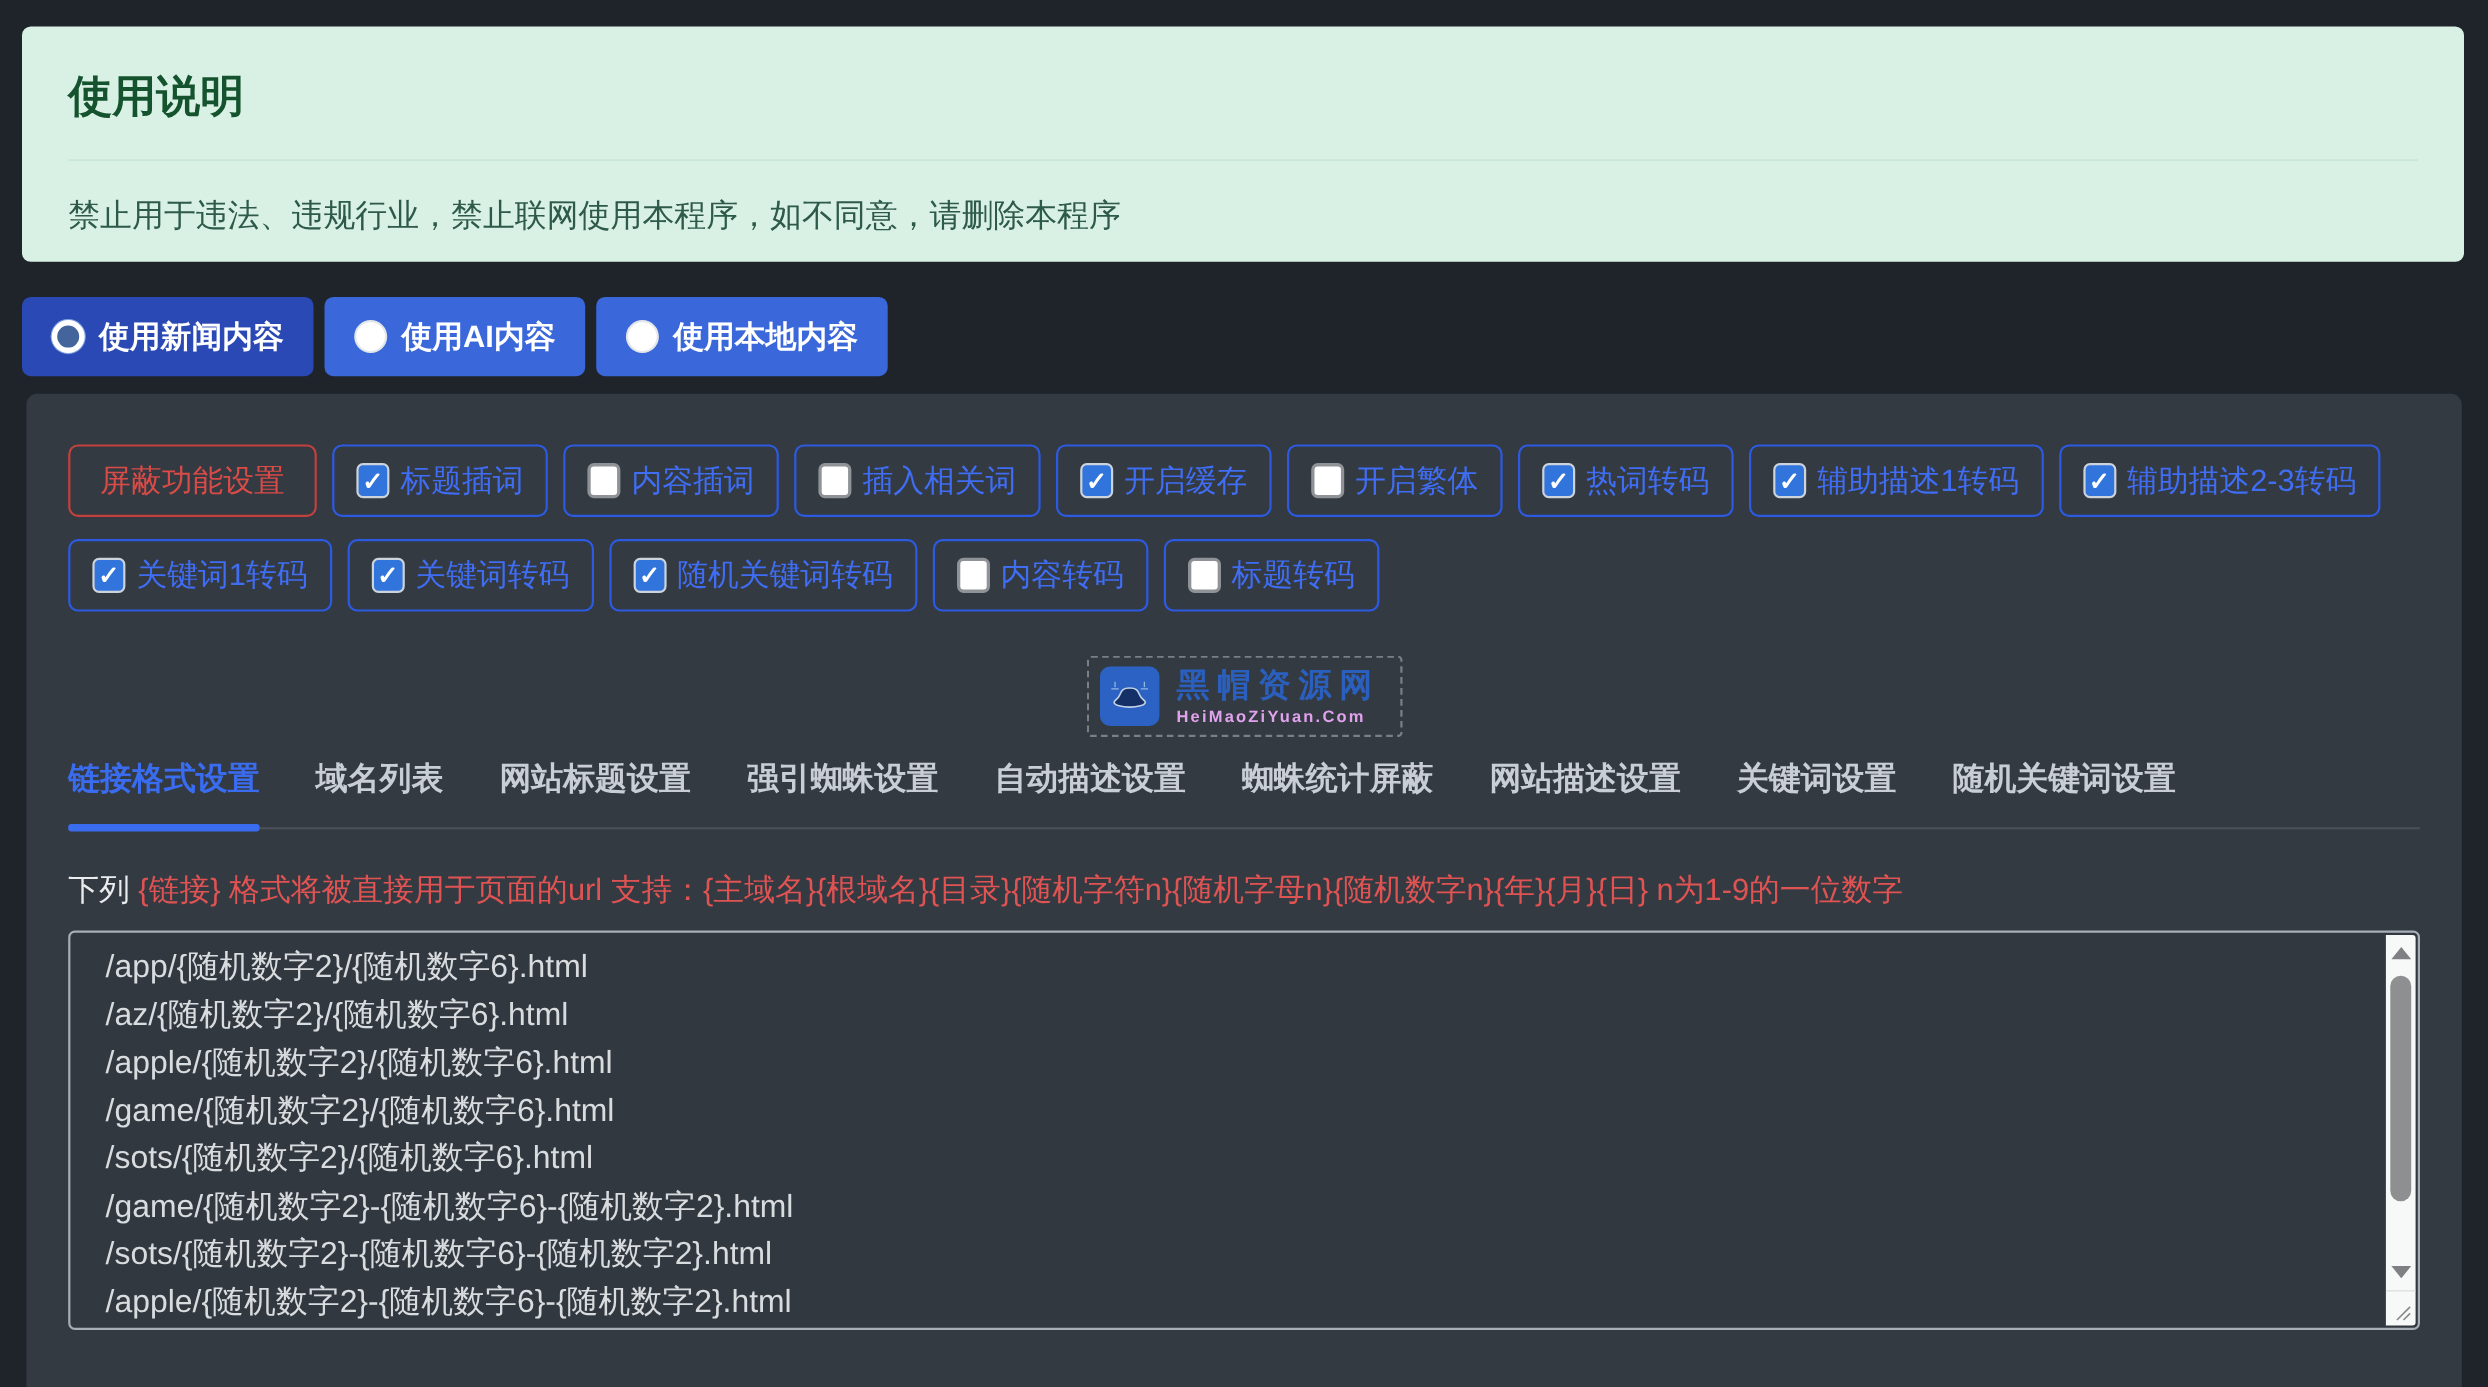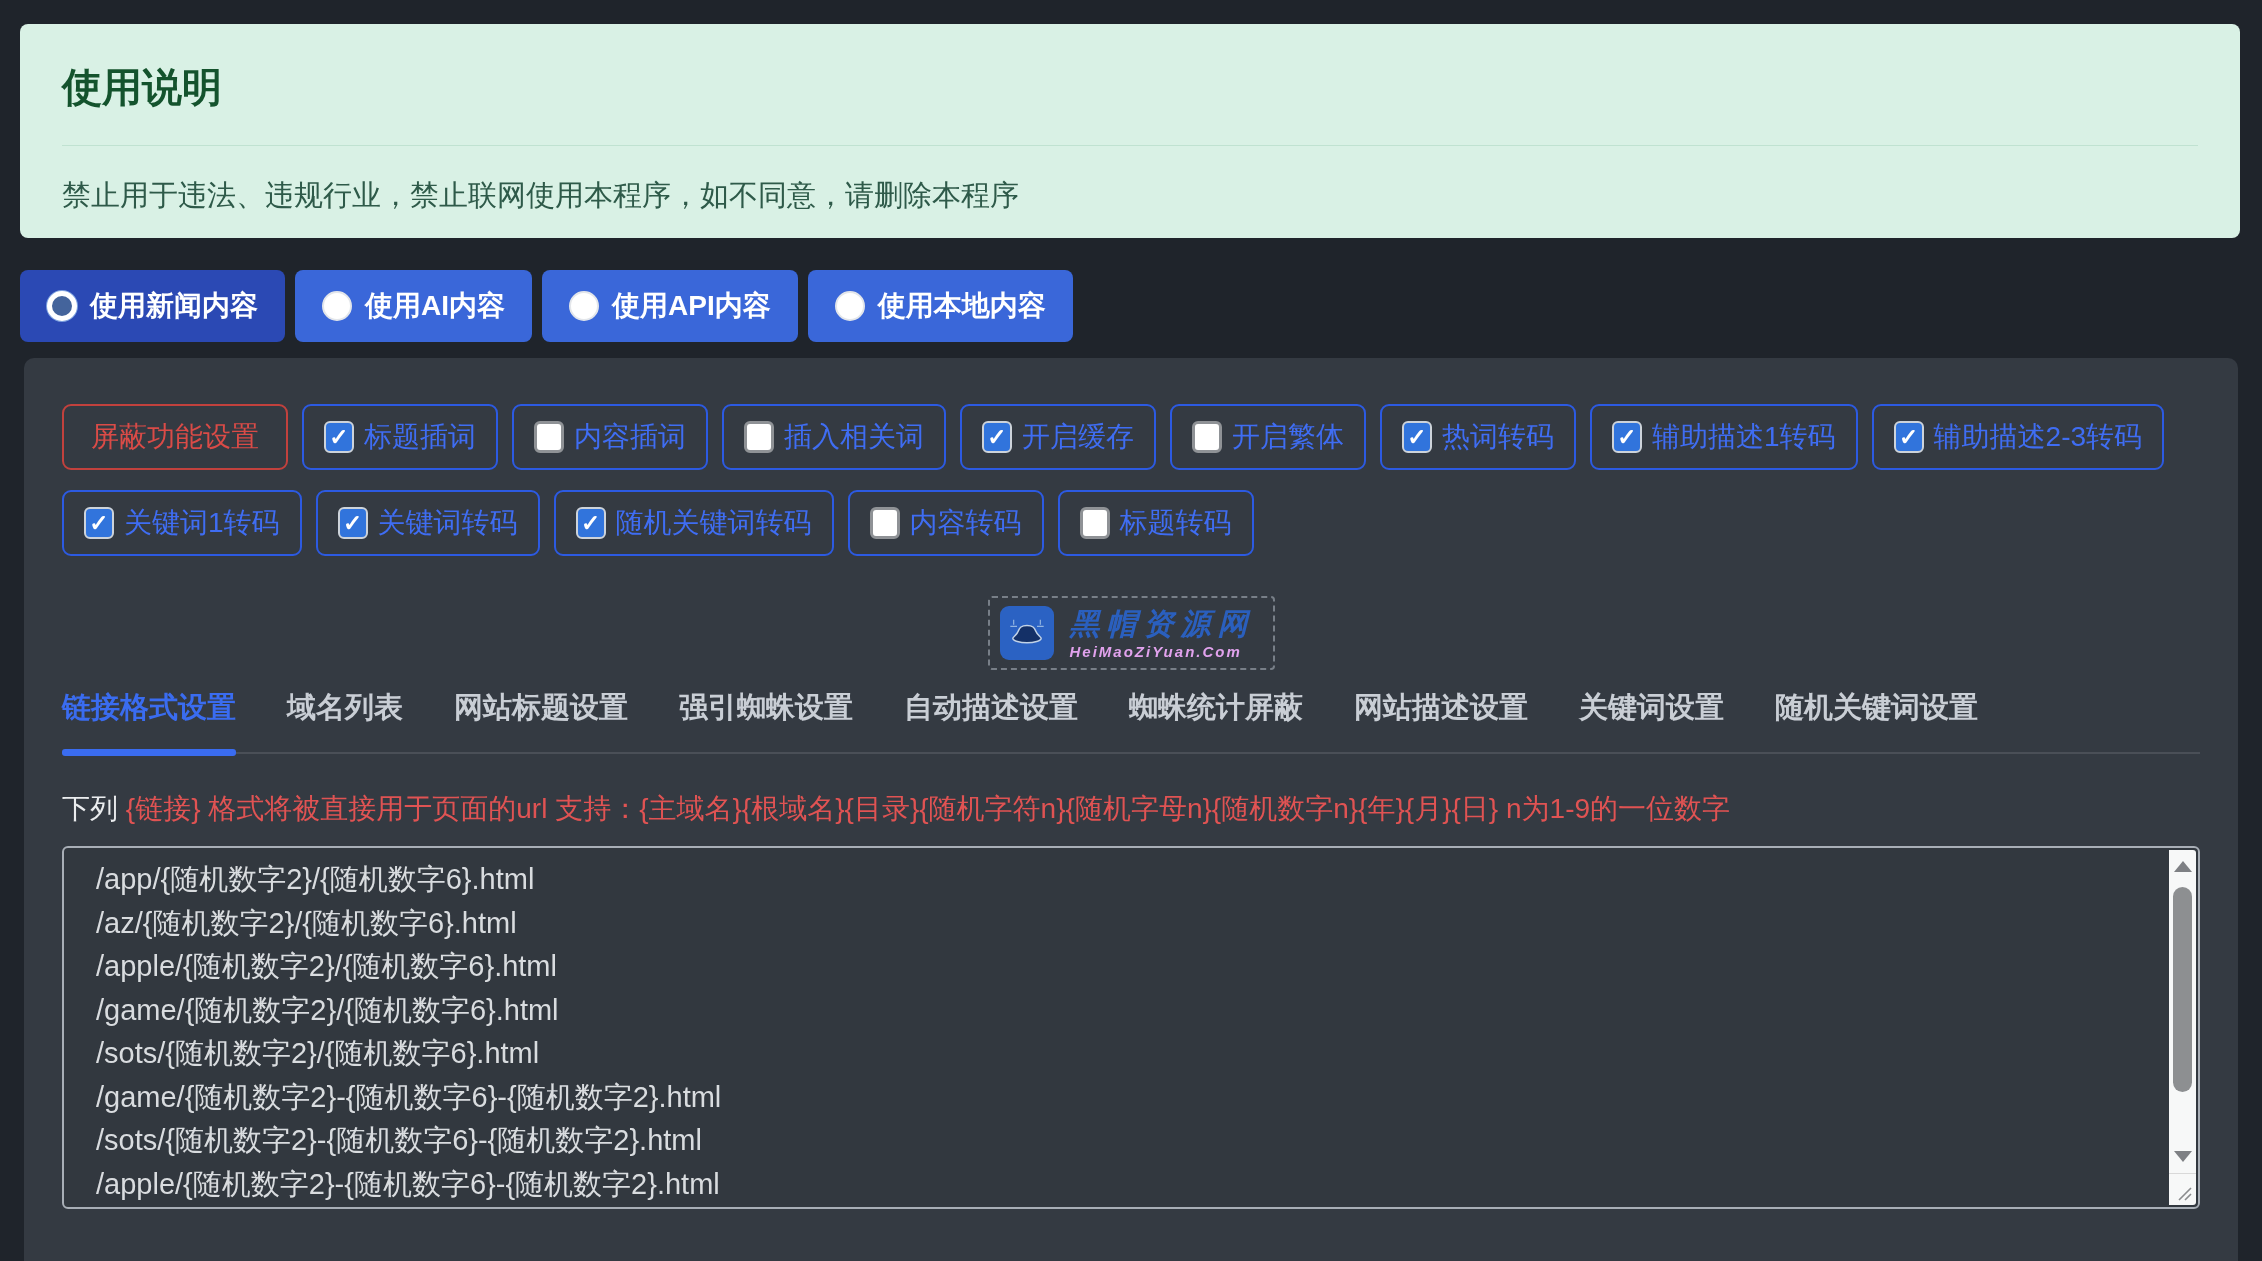--- a/index.html
+++ b/index.html
@@ -103,21 +103,21 @@
     border:2px dashed #7e858e; border-radius:4px;
     padding:8px 18px 8px 10px;
     display:flex; align-items:center; gap:16px;
     opacity:.92;
   }
   .wm-icon{
     width:54px; height:54px; border-radius:9px;
     background:#2b66cf;
     display:flex; align-items:center; justify-content:center;
   }
-  .wm-text{ display:flex; flex-direction:column;font-style:italic; }
+  .wm-text{ display:flex; flex-direction:column; }
   .wm-title{
     font-size:30px; font-weight:bold; color:#2a63c9;
     letter-spacing:7px; line-height:1.1;
   }
   .wm-sub{
     font-size:15px; font-weight:bold; color:#f0abfc;
     letter-spacing:2px; margin-top:3px;
   }
 
   
@@ -202,24 +202,20 @@
     <button class="source-btn is-selected">
       <span class="radio"></span>
       <span>使用新闻内容</span>
     </button>
 
     <button class="source-btn">
       <span class="radio"></span>
       <span>使用AI内容</span>
     </button>
 
-    <button class="source-btn">
-      <span class="radio"></span>
-      <span>使用API内容</span>
-    </button>
 
     <button class="source-btn">
       <span class="radio"></span>
       <span>使用本地内容</span>
     </button>
 
 </div>
 
 <section class="panel">
 

